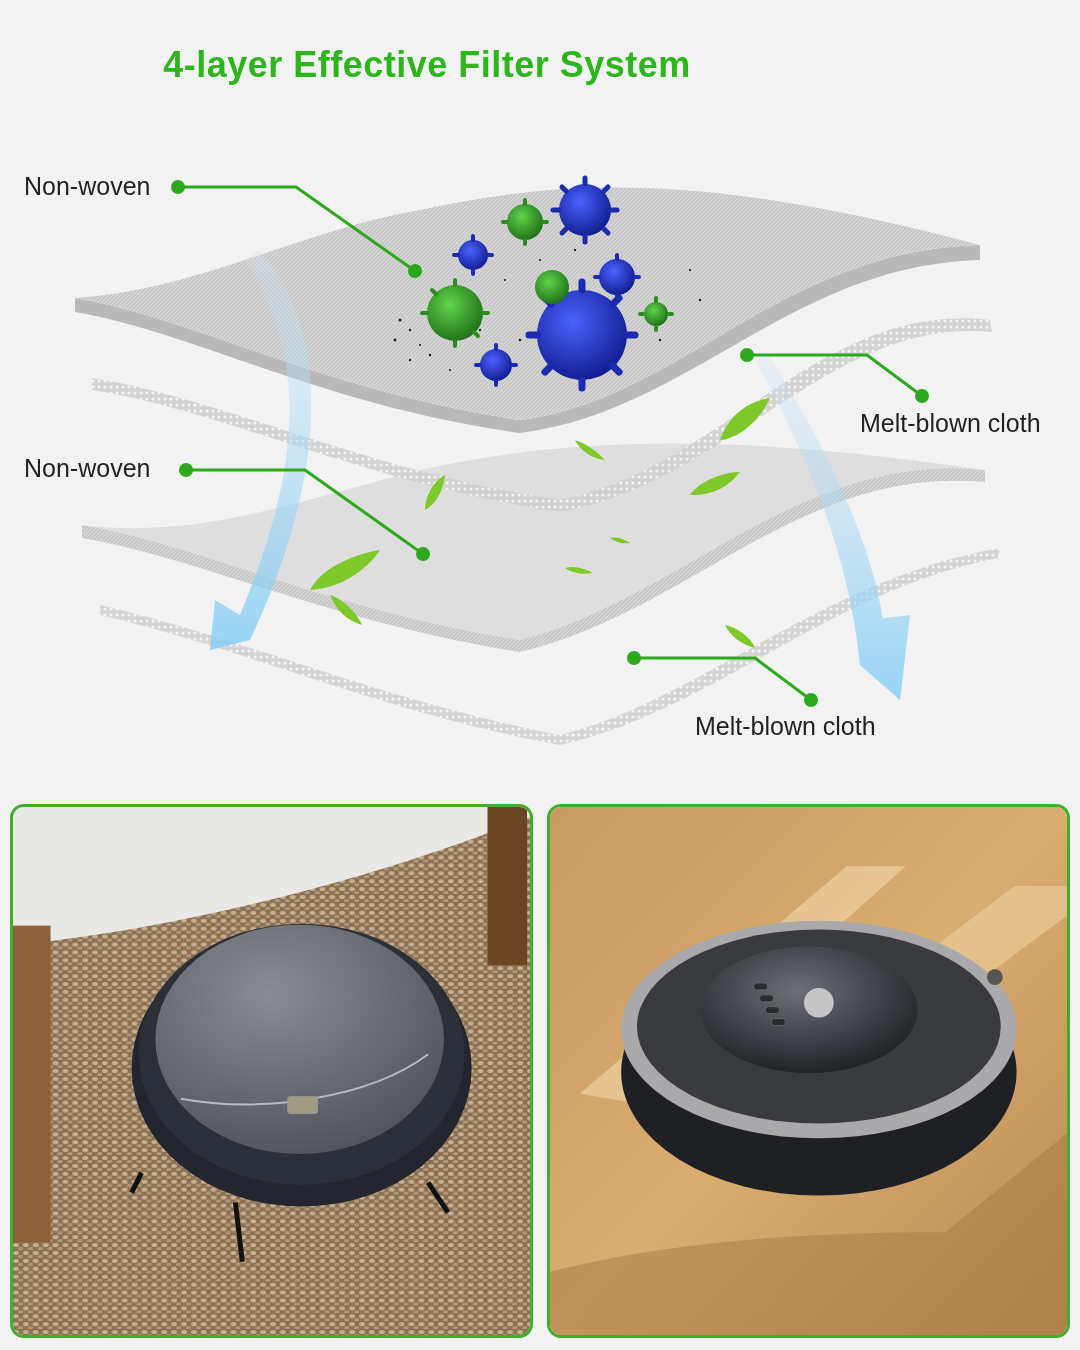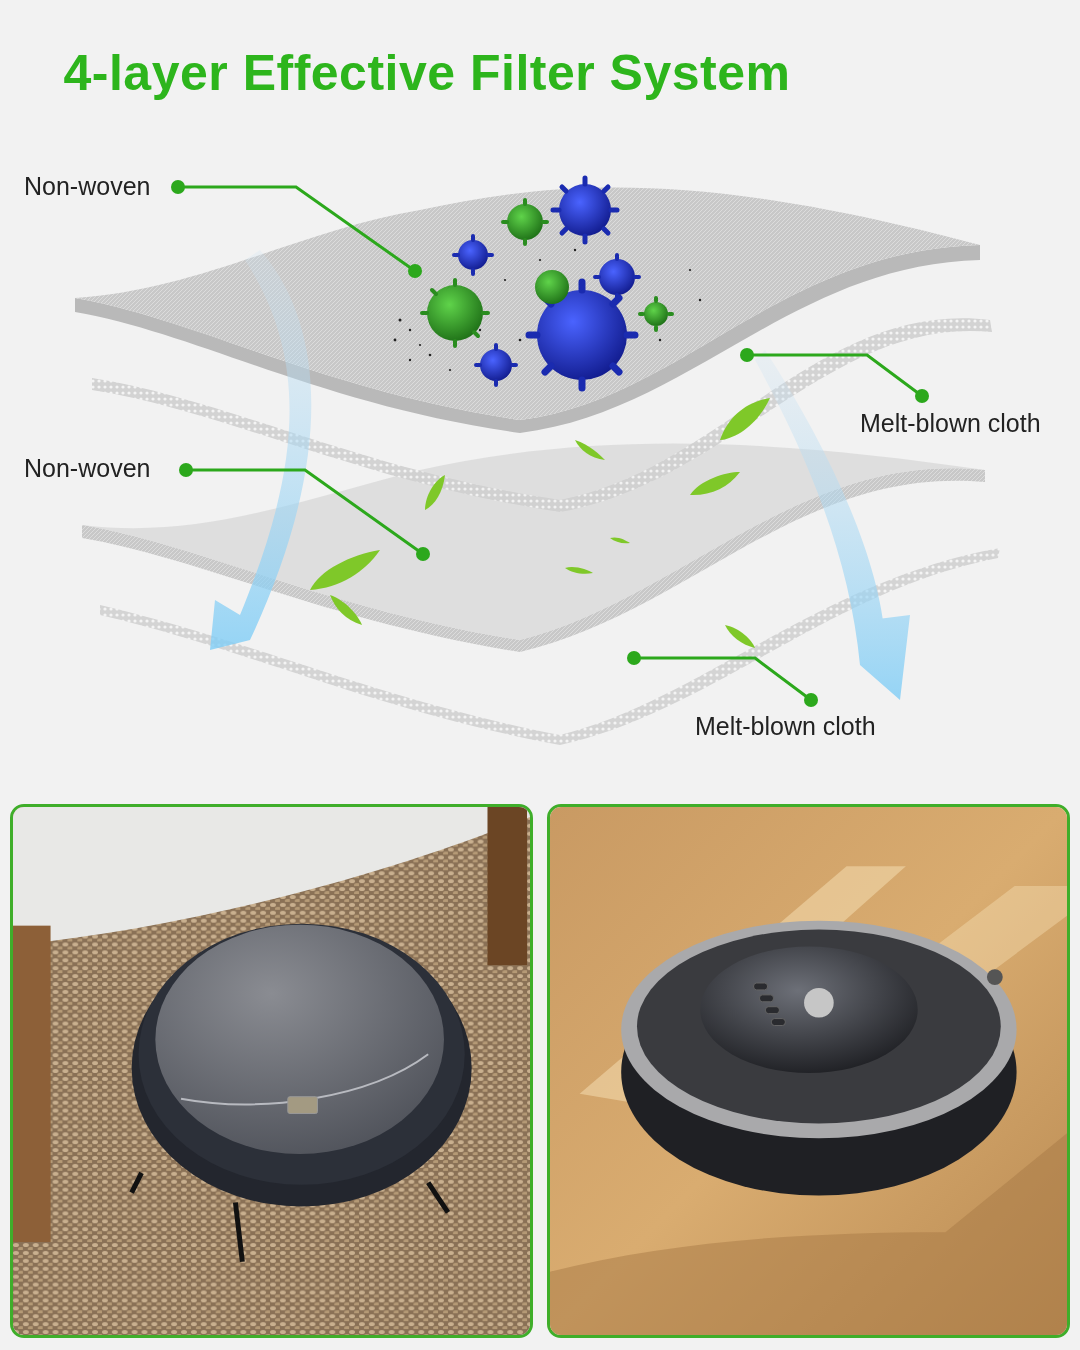--- a/index.html
+++ b/index.html
@@ -8,21 +8,21 @@
       background: #f2f2f2;
       font-family: "Liberation Sans", sans-serif;
       position: relative;
     }
     .title {
       position: absolute;
       top: 44px; left: 0; width: 854px;
       text-align: center;
       font-family: "Liberation Sans", sans-serif;
       font-weight: bold;
-      font-size: 50px;
+      font-size: 36px;
       letter-spacing: 0.5px;
       color: #2db51c;
     }
     .diagram {
       position: absolute;
       top: 150px; left: 0;
       width: 1052px; height: 610px;
     }
     .diagram svg { position: absolute; top: 0; left: 0; }
     .label {

